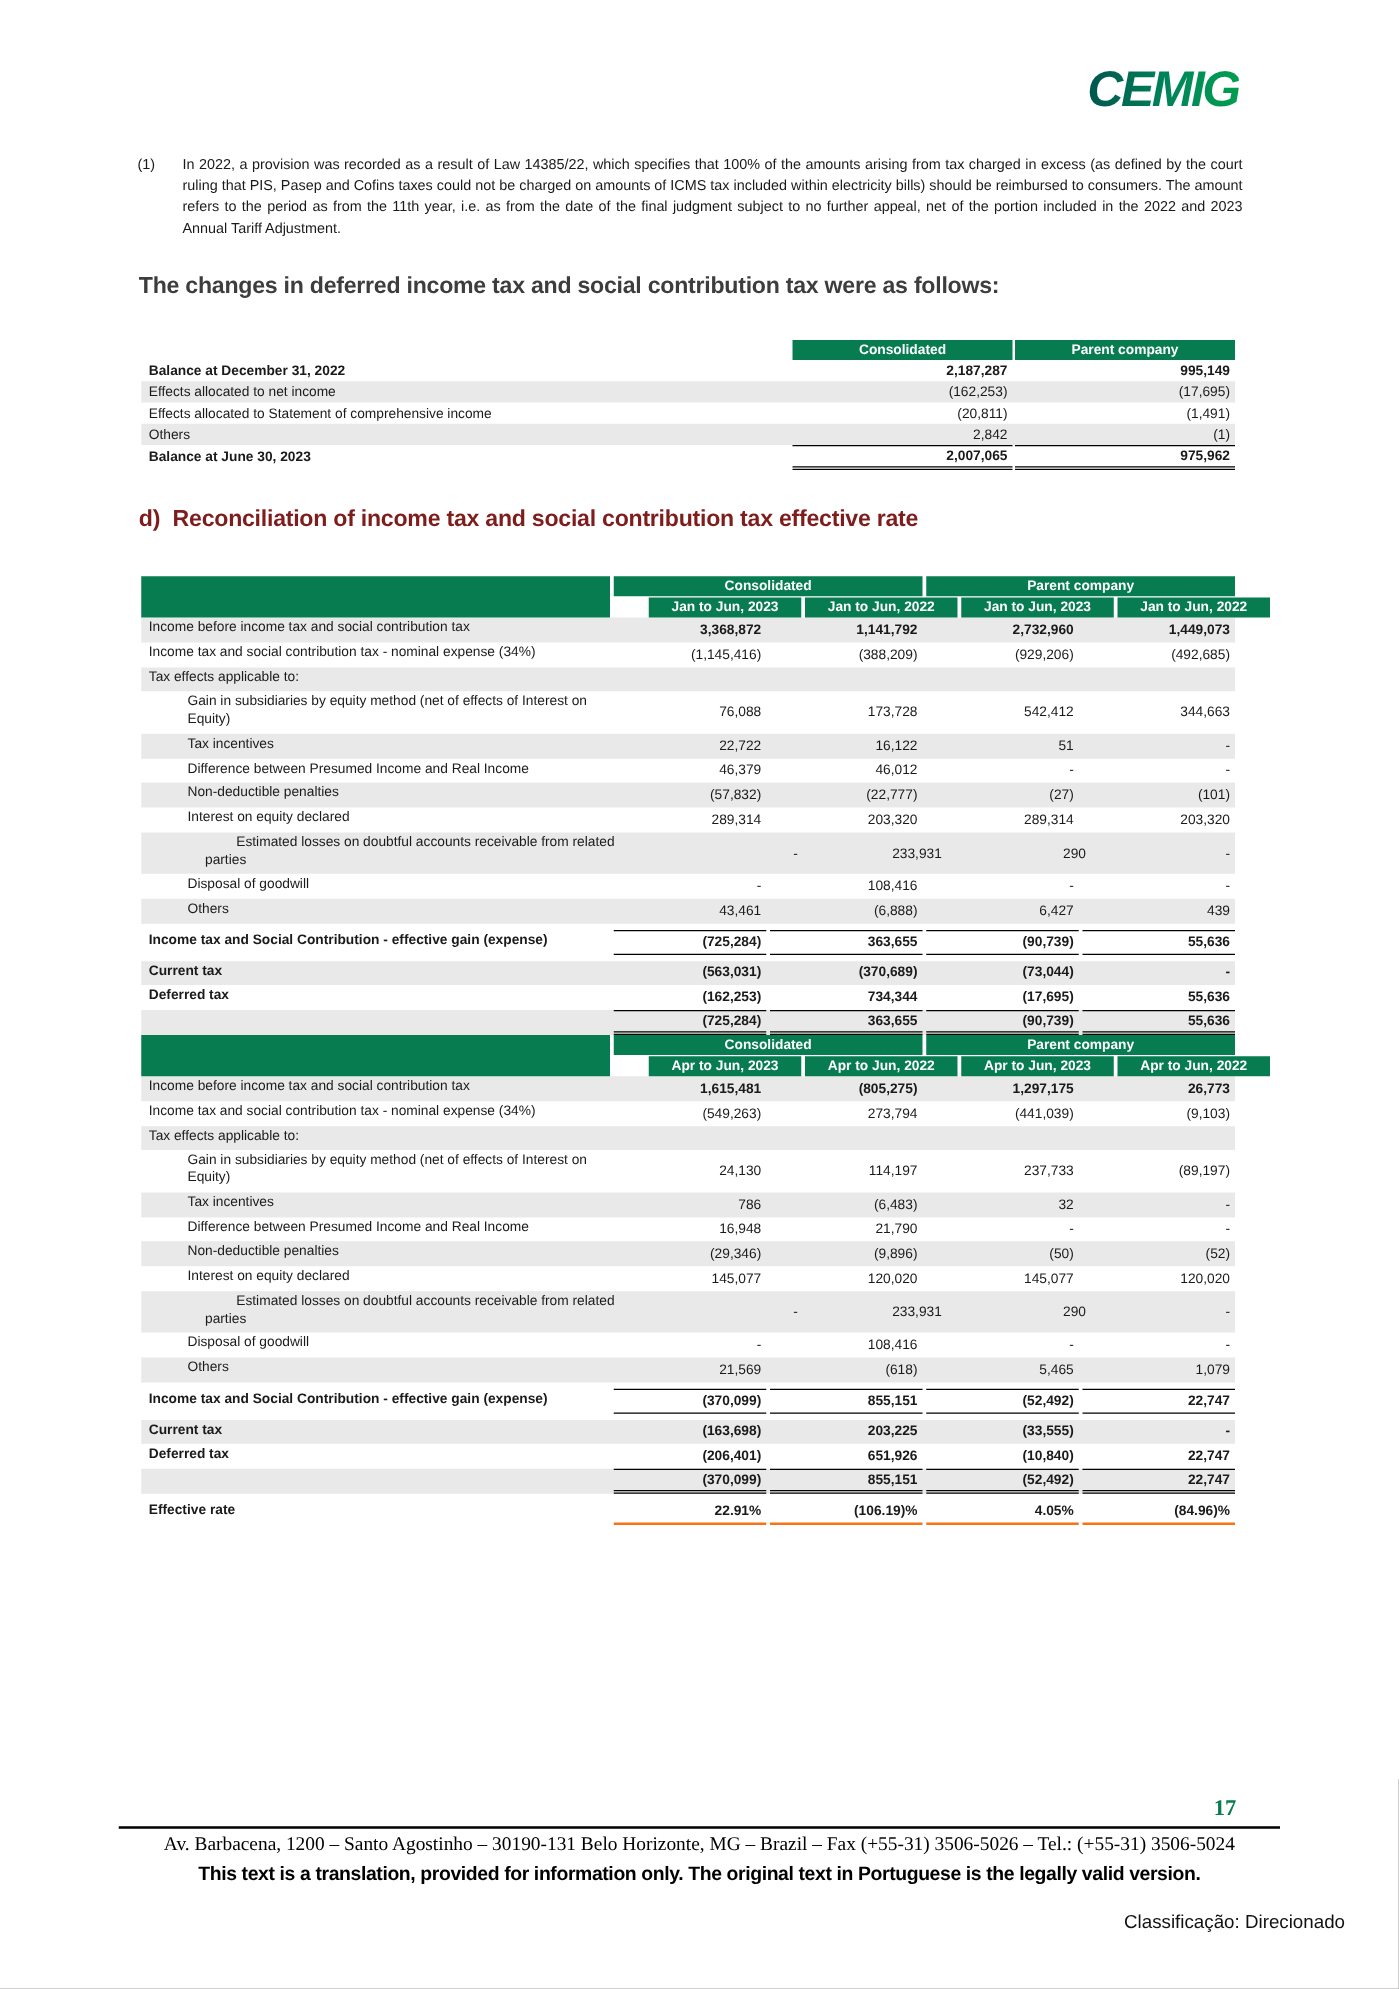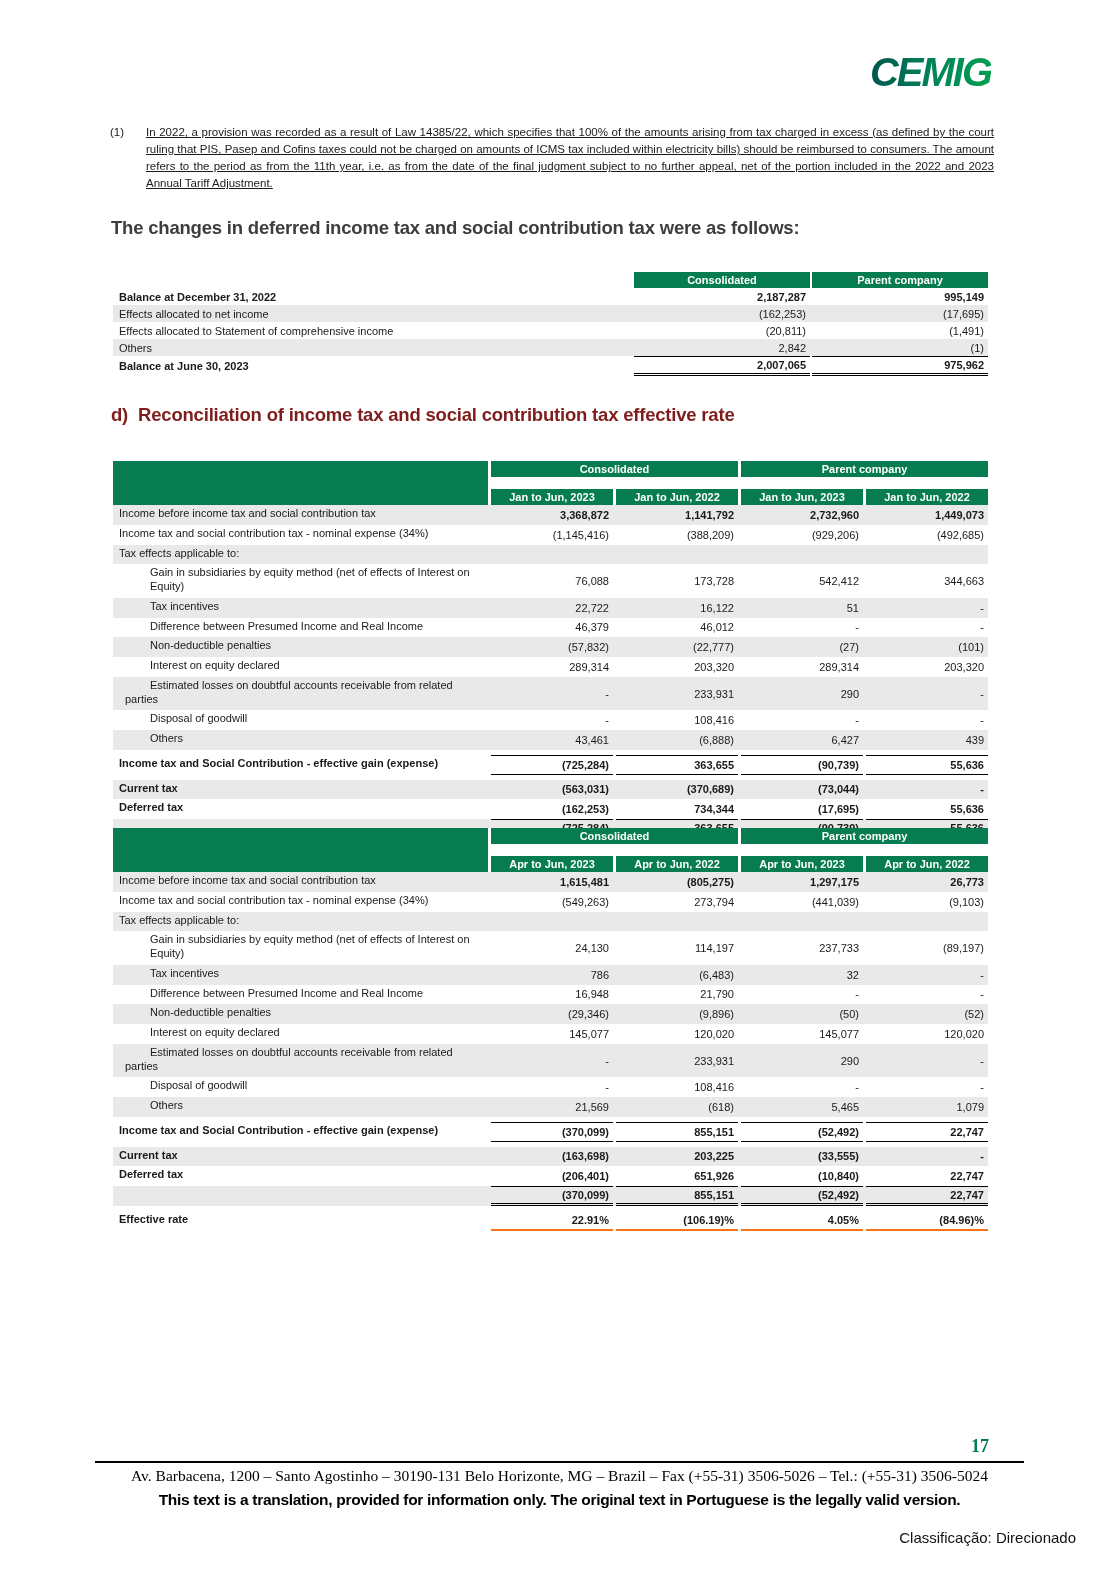--- a/index.html
+++ b/index.html
@@ -22,21 +22,21 @@
     background: linear-gradient(90deg, #00564e 0%, #00855a 55%, #009E4F 100%);
     -webkit-background-clip: text; background-clip: text;
     -webkit-text-fill-color: transparent;
   }
   
   .footnote {
     position: absolute; left: 110px; top: 124px; width: 884px;
     display: flex; font-size: 11.5px; line-height: 1.48; color: #1a1a1a;
   }
   .fn-marker { width: 36px; flex: none; }
-  .fn-text { flex: 1; text-align: justify; text-decoration: underline; }
+  .fn-text { flex: 1; text-align: justify; }
   
   .h-changes {
     position: absolute; left: 111px; top: 217px;
     font-size: 18.5px; font-weight: bold; color: #3d3d3d; letter-spacing: -0.2px;
   }
   .h-recon {
     position: absolute; left: 111px; top: 404px;
     font-size: 18.5px; font-weight: bold; color: #7f1d1d; letter-spacing: -0.2px;
   }
   .h-recon .d-prefix { margin-right: 10px; }
@@ -60,28 +60,28 @@
   .v-underline { border-bottom: 2px solid #f97316; }
   
   .recon { position: absolute; left: 113px; width: 875px; }
   #recon-0 { top: 461px; }
   #recon-1 { top: 828px; }
   .rhead { display: flex; align-items: stretch; background: #fff; }
   .rhead-label { width: 375px; flex: none; min-height: 33px; }
   .rhead-right { flex: 1; display: flex; flex-direction: column; }
   .rhead-groups, .rhead-cols { display: flex; }
   .ggroup { width: 247px; margin-left: 3px; height: 16px; line-height: 16px; }
-  .rhead-cols { margin-top: 12px; }
+  .rhead-cols { margin-top: 1px; padding-left: 28px; }
   .gcol { width: 122px; margin-left: 3px; height: 16px; line-height: 16px; }
   .rrow { display: flex; align-items: center; min-height: 17px; font-size: 11px; }
   .rrow.tall { min-height: 31px; }
   .rrow.gap { margin-top: 5px; }
   .rlabel { width: 375px; flex: none; padding: 2px 4px 4px 6px; line-height: 1.25; }
   .rlabel.indent { padding-left: 37px; }
-  .rlabel.hang { padding-left: 12px; text-indent: 25px; }
+  .rlabel.hang { padding-left: 12px; text-indent: 25px; margin-left: 39px; }
   .rval { width: 122px; margin-left: 3px; padding: 2px 4px 2px 0; text-align: right;
           align-self: stretch; display: flex; align-items: center; justify-content: flex-end; }
   
   .page-number { position: absolute; top: 1436px; right: 130px;
                  font-family: "Liberation Serif", serif;
                  color: var(--green, #077C50); font-weight: bold; font-size: 18px; }
   .footer-rule { position: absolute; left: 95px; top: 1461px; width: 929px;
                  border-top: 2px solid #000; }
   .footer-address { position: absolute; left: 0; top: 1467px; width: 100%;
                     text-align: center; font-family: "Liberation Serif", serif;

